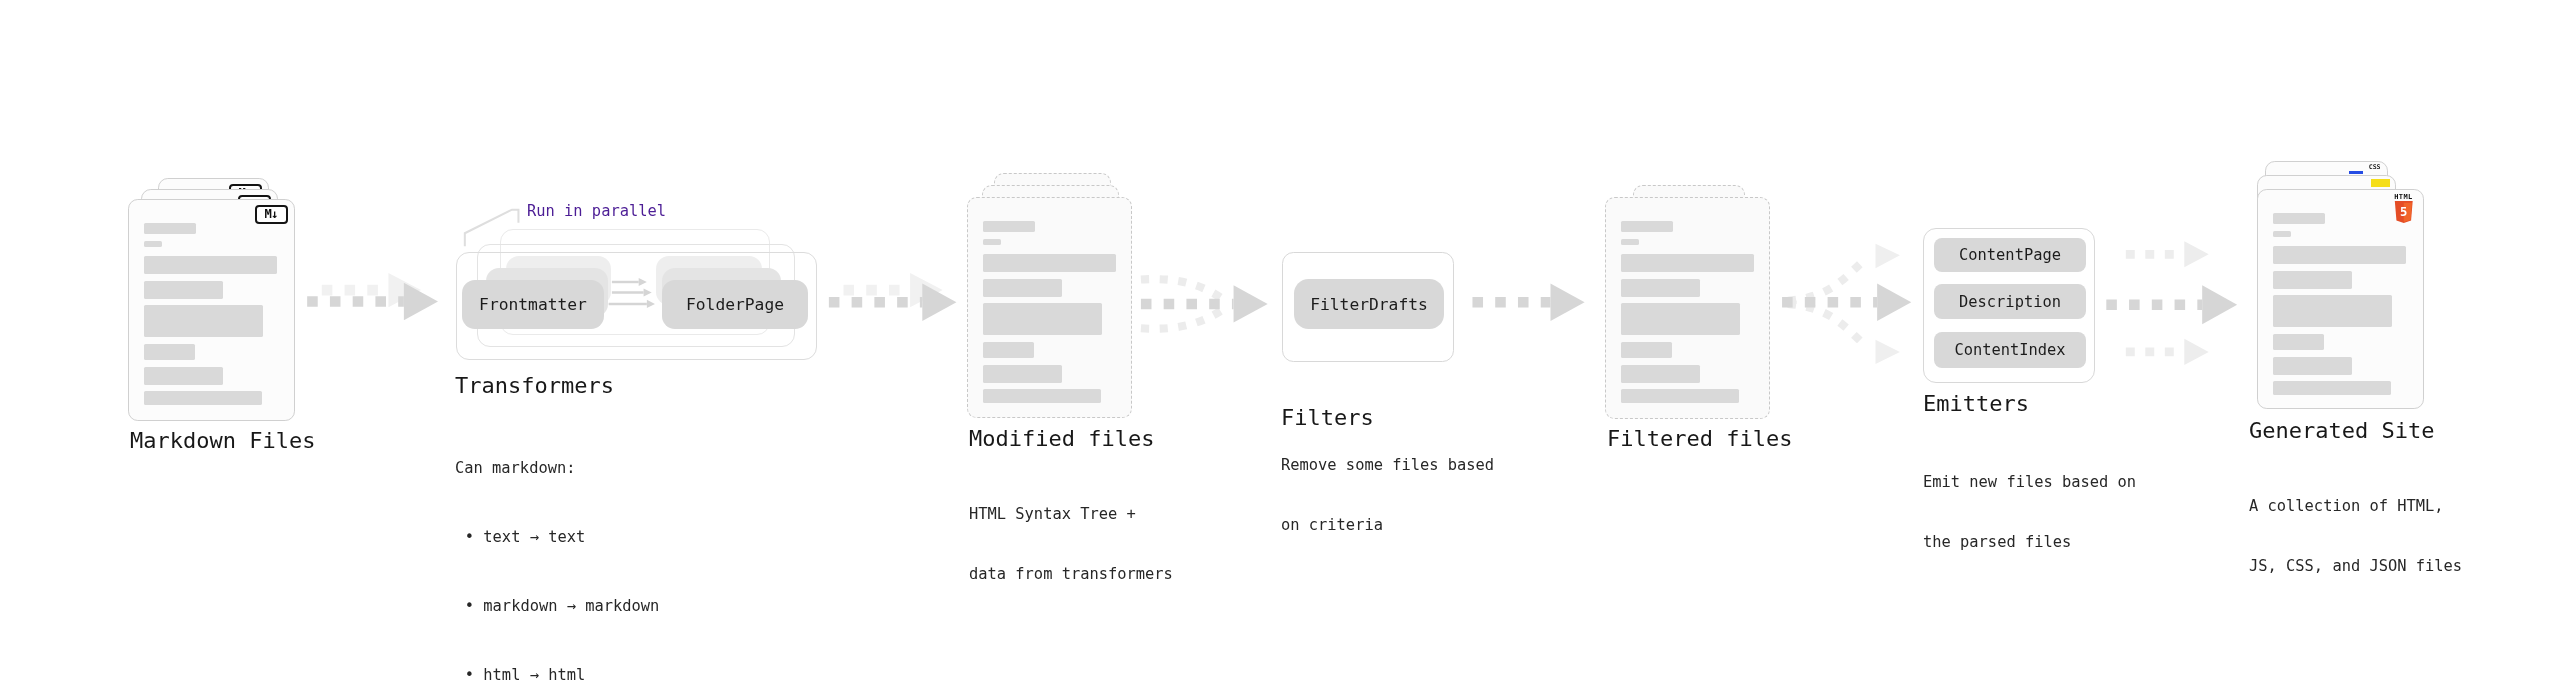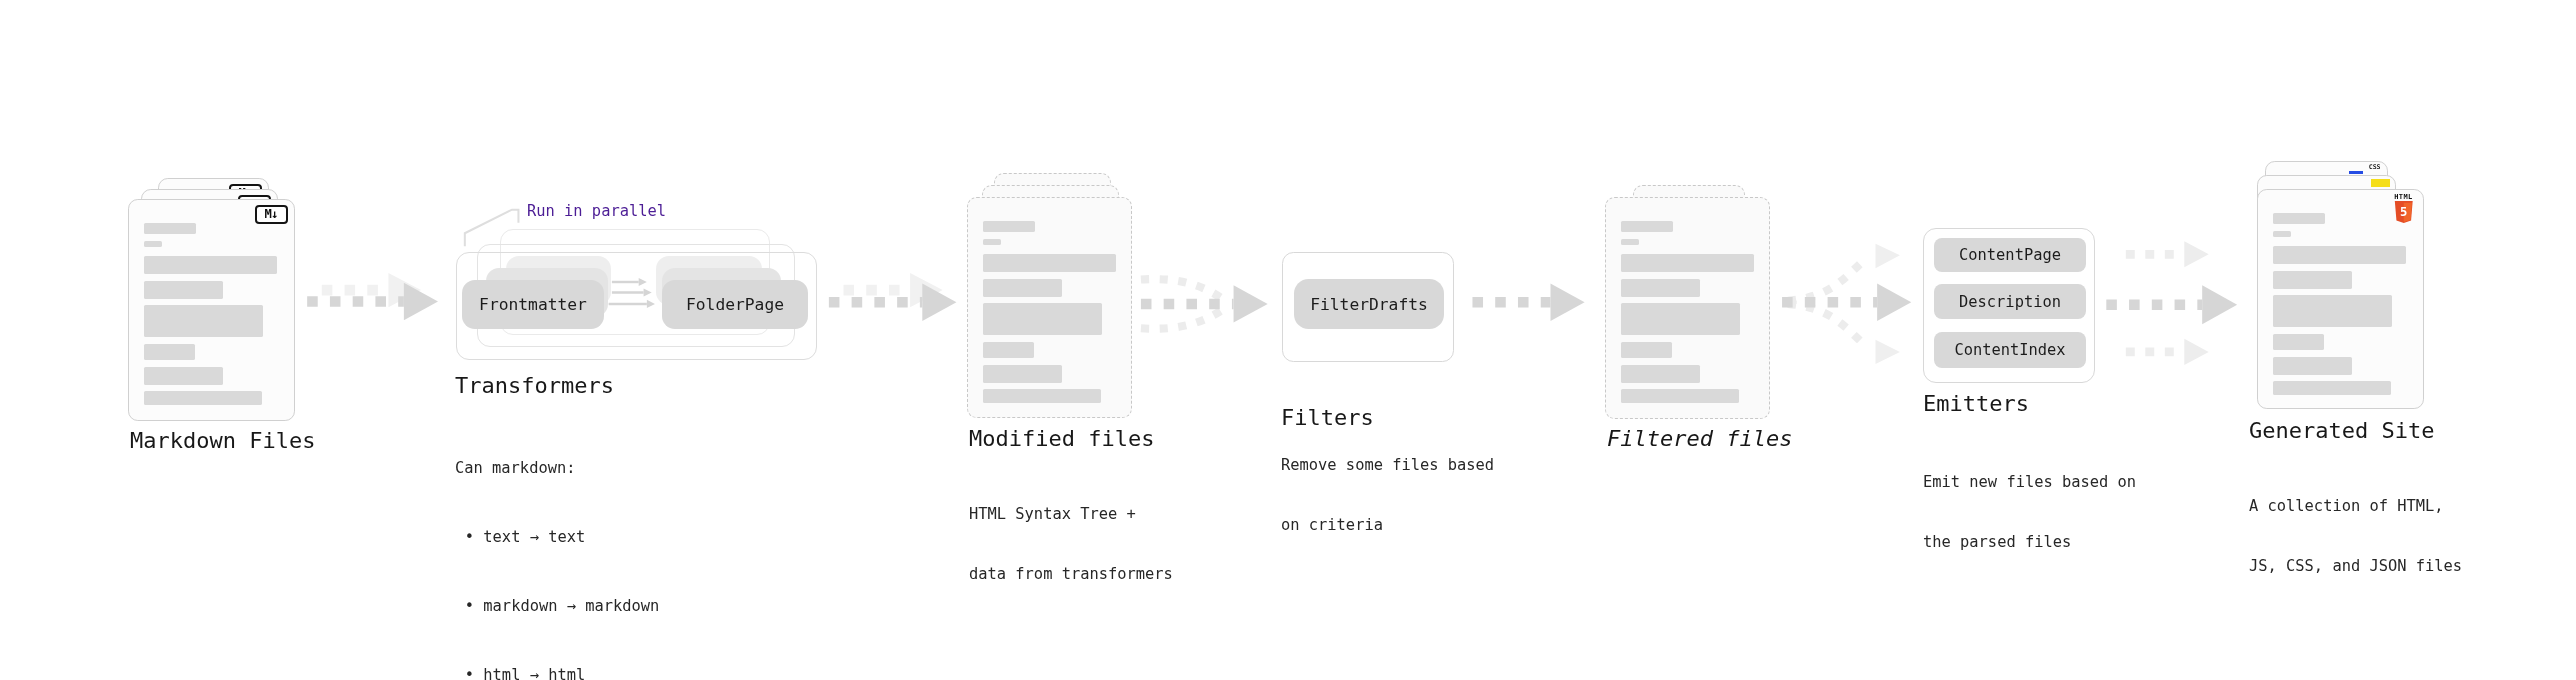--- a/index.html
+++ b/index.html
@@ -138,21 +138,21 @@
         <div class="bar" style="width:52px;height:11.4px;"></div>
         <div class="bar" style="width:18.7px;height:5.7px;margin-top:6.5px;"></div>
         <div class="bar" style="width:133px;height:18px;margin-top:9.8px;"></div>
         <div class="bar" style="width:79px;height:18px;margin-top:6.5px;"></div>
         <div class="bar" style="width:119px;height:32px;margin-top:6.5px;"></div>
         <div class="bar" style="width:51px;height:16.3px;margin-top:6.5px;"></div>
         <div class="bar" style="width:79px;height:18px;margin-top:6.5px;"></div>
         <div class="bar" style="width:118px;height:14px;margin-top:6.5px;"></div>
       </div>
     </div>
-    <div class="h" style="left:1607px;top:425px;font-style:italic;">Filtered files</div>
+    <div class="h" style="left:1607px;top:425px;">Filtered files</div>
   </div>
 
   <div>
     <div class="obox obox--solidbg" style="left:1923px;top:228px;width:172px;height:155px;border-radius:13px;"></div>
     <div class="pill pill--sm" style="left:1934px;top:238px;width:152px;height:34px;">ContentPage</div>
     <div class="pill pill--sm" style="left:1934px;top:284px;width:152px;height:35px;">Description</div>
     <div class="pill pill--sm" style="left:1934px;top:332px;width:152px;height:36px;">ContentIndex</div>
     <div class="h" style="left:1923px;top:390px;">Emitters</div>
     <div class="sub" style="left:1923px;top:431px;">
       <div>Emit new files based on</div>

